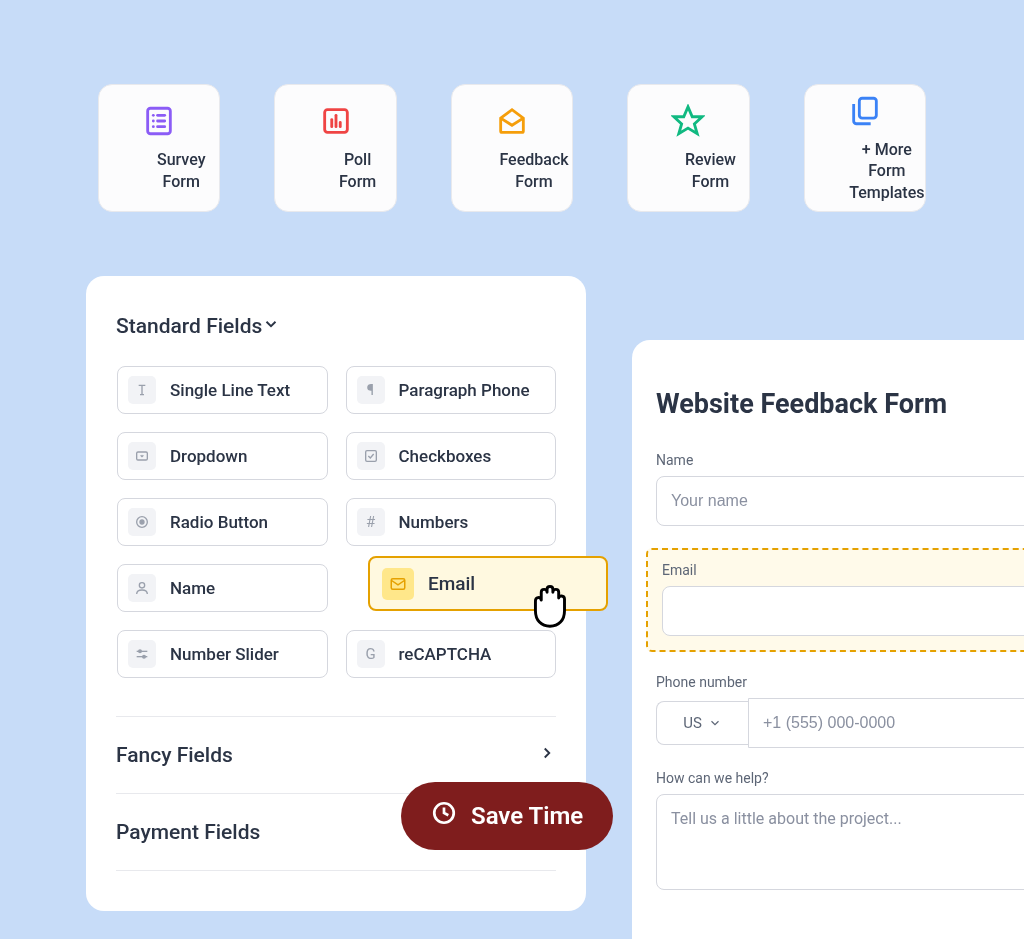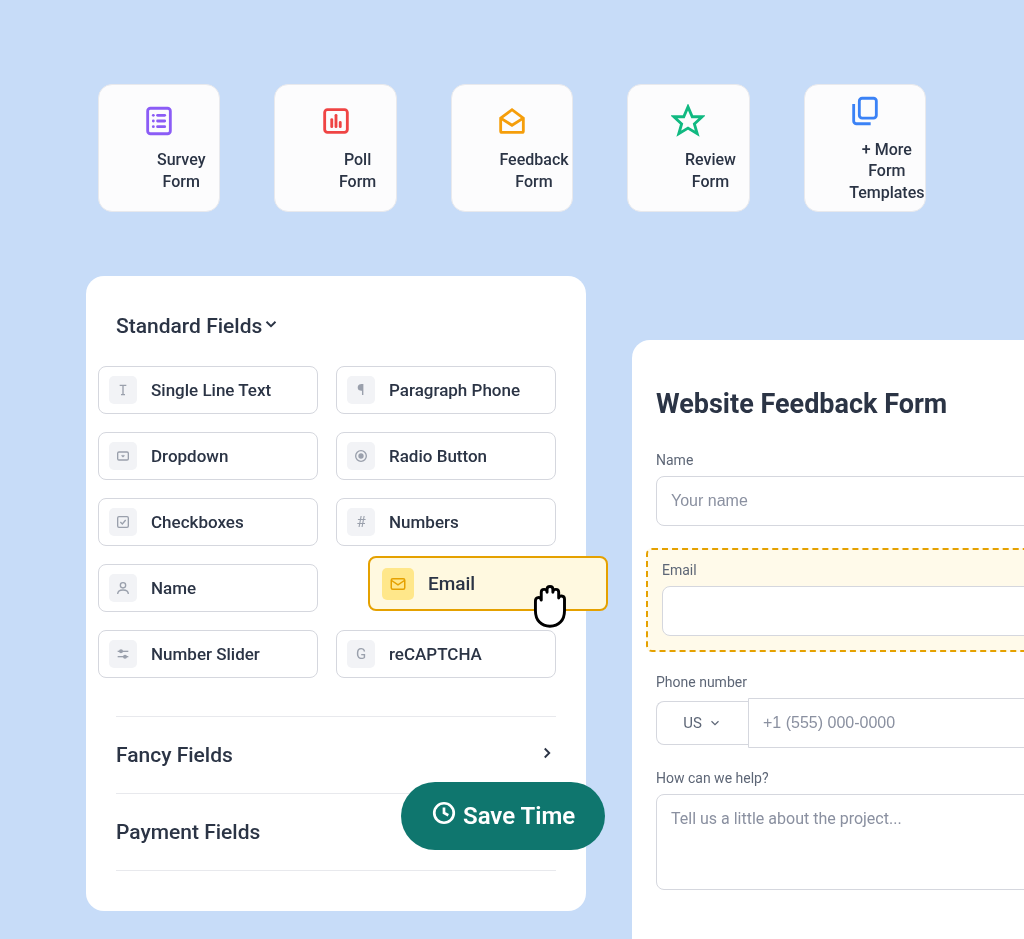--- a/index.html
+++ b/index.html
@@ -71,21 +71,21 @@
   color: #2b3445;
   font-weight: 500;
 }
 .chevron {
   color: #2b3445;
 }
 .fields-grid {
   display: grid;
   grid-template-columns: 1fr 1fr;
   gap: 18px 18px;
-  padding: 28px 30px 12px 12px;
+  padding: 28px 30px 12px 31px;
 }
 .field-item {
   display: flex;
   align-items: center;
   gap: 14px;
   height: 48px;
   border: 1px solid #d5d7de;
   border-radius: 8px;
   padding: 0 10px;
   cursor: grab;
@@ -148,29 +148,29 @@
   justify-content: space-between;
   align-items: center;
   cursor: pointer;
 }
 
 
 .save-time {
   position: absolute;
   left: 401px;
   top: 782px;
-  background: #0f766e;
+  background: #7f1d1d;
   color: #fff;
   border-radius: 36px;
   padding: 18px 30px;
   font-size: 24px;
   font-weight: 600;
   display: flex;
   align-items: center;
-  gap: 6px;
+  gap: 14px;
   z-index: 30;
 }
 
 
 .preview-panel {
   position: absolute;
   left: 632px;
   top: 340px;
   width: 420px;
   background: #fff;
@@ -340,34 +340,34 @@
         <svg width="16" height="16" viewBox="0 0 24 24" fill="none" stroke="currentColor" stroke-width="2">
             <rect x="4" y="6" width="16" height="12" rx="2"></rect>
             <polyline points="10 11 12 13 14 11"></polyline>
           </svg>
       </div>
       <div class="field-label">Dropdown</div>
     </div>
     <div class="field-item">
       <div class="field-icon-box">
         <svg width="16" height="16" viewBox="0 0 24 24" fill="none" stroke="currentColor" stroke-width="2">
+            <rect x="4" y="4" width="16" height="16" rx="2"></rect>
+            <polyline points="8 12 11 15 16 9"></polyline>
+          </svg>
+      </div>
+      <div class="field-label">Checkboxes</div>
+    </div>
+    <div class="field-item">
+      <div class="field-icon-box">
+        <svg width="16" height="16" viewBox="0 0 24 24" fill="none" stroke="currentColor" stroke-width="2">
             <circle cx="12" cy="12" r="8"></circle>
             <circle cx="12" cy="12" r="3" fill="currentColor"></circle>
           </svg>
       </div>
       <div class="field-label">Radio Button</div>
-    </div>
-    <div class="field-item">
-      <div class="field-icon-box">
-        <svg width="16" height="16" viewBox="0 0 24 24" fill="none" stroke="currentColor" stroke-width="2">
-            <rect x="4" y="4" width="16" height="16" rx="2"></rect>
-            <polyline points="8 12 11 15 16 9"></polyline>
-          </svg>
-      </div>
-      <div class="field-label">Checkboxes</div>
     </div>
     <div class="field-item">
       <div class="field-icon-box">#</div>
       <div class="field-label">Numbers</div>
     </div>
     <div class="field-item">
       <div class="field-icon-box">
         <svg width="16" height="16" viewBox="0 0 24 24" fill="none" stroke="currentColor" stroke-width="2">
             <circle cx="12" cy="8" r="4"></circle>
             <path d="M4 21c0-4 4-6 8-6s8 2 8 6"></path>

